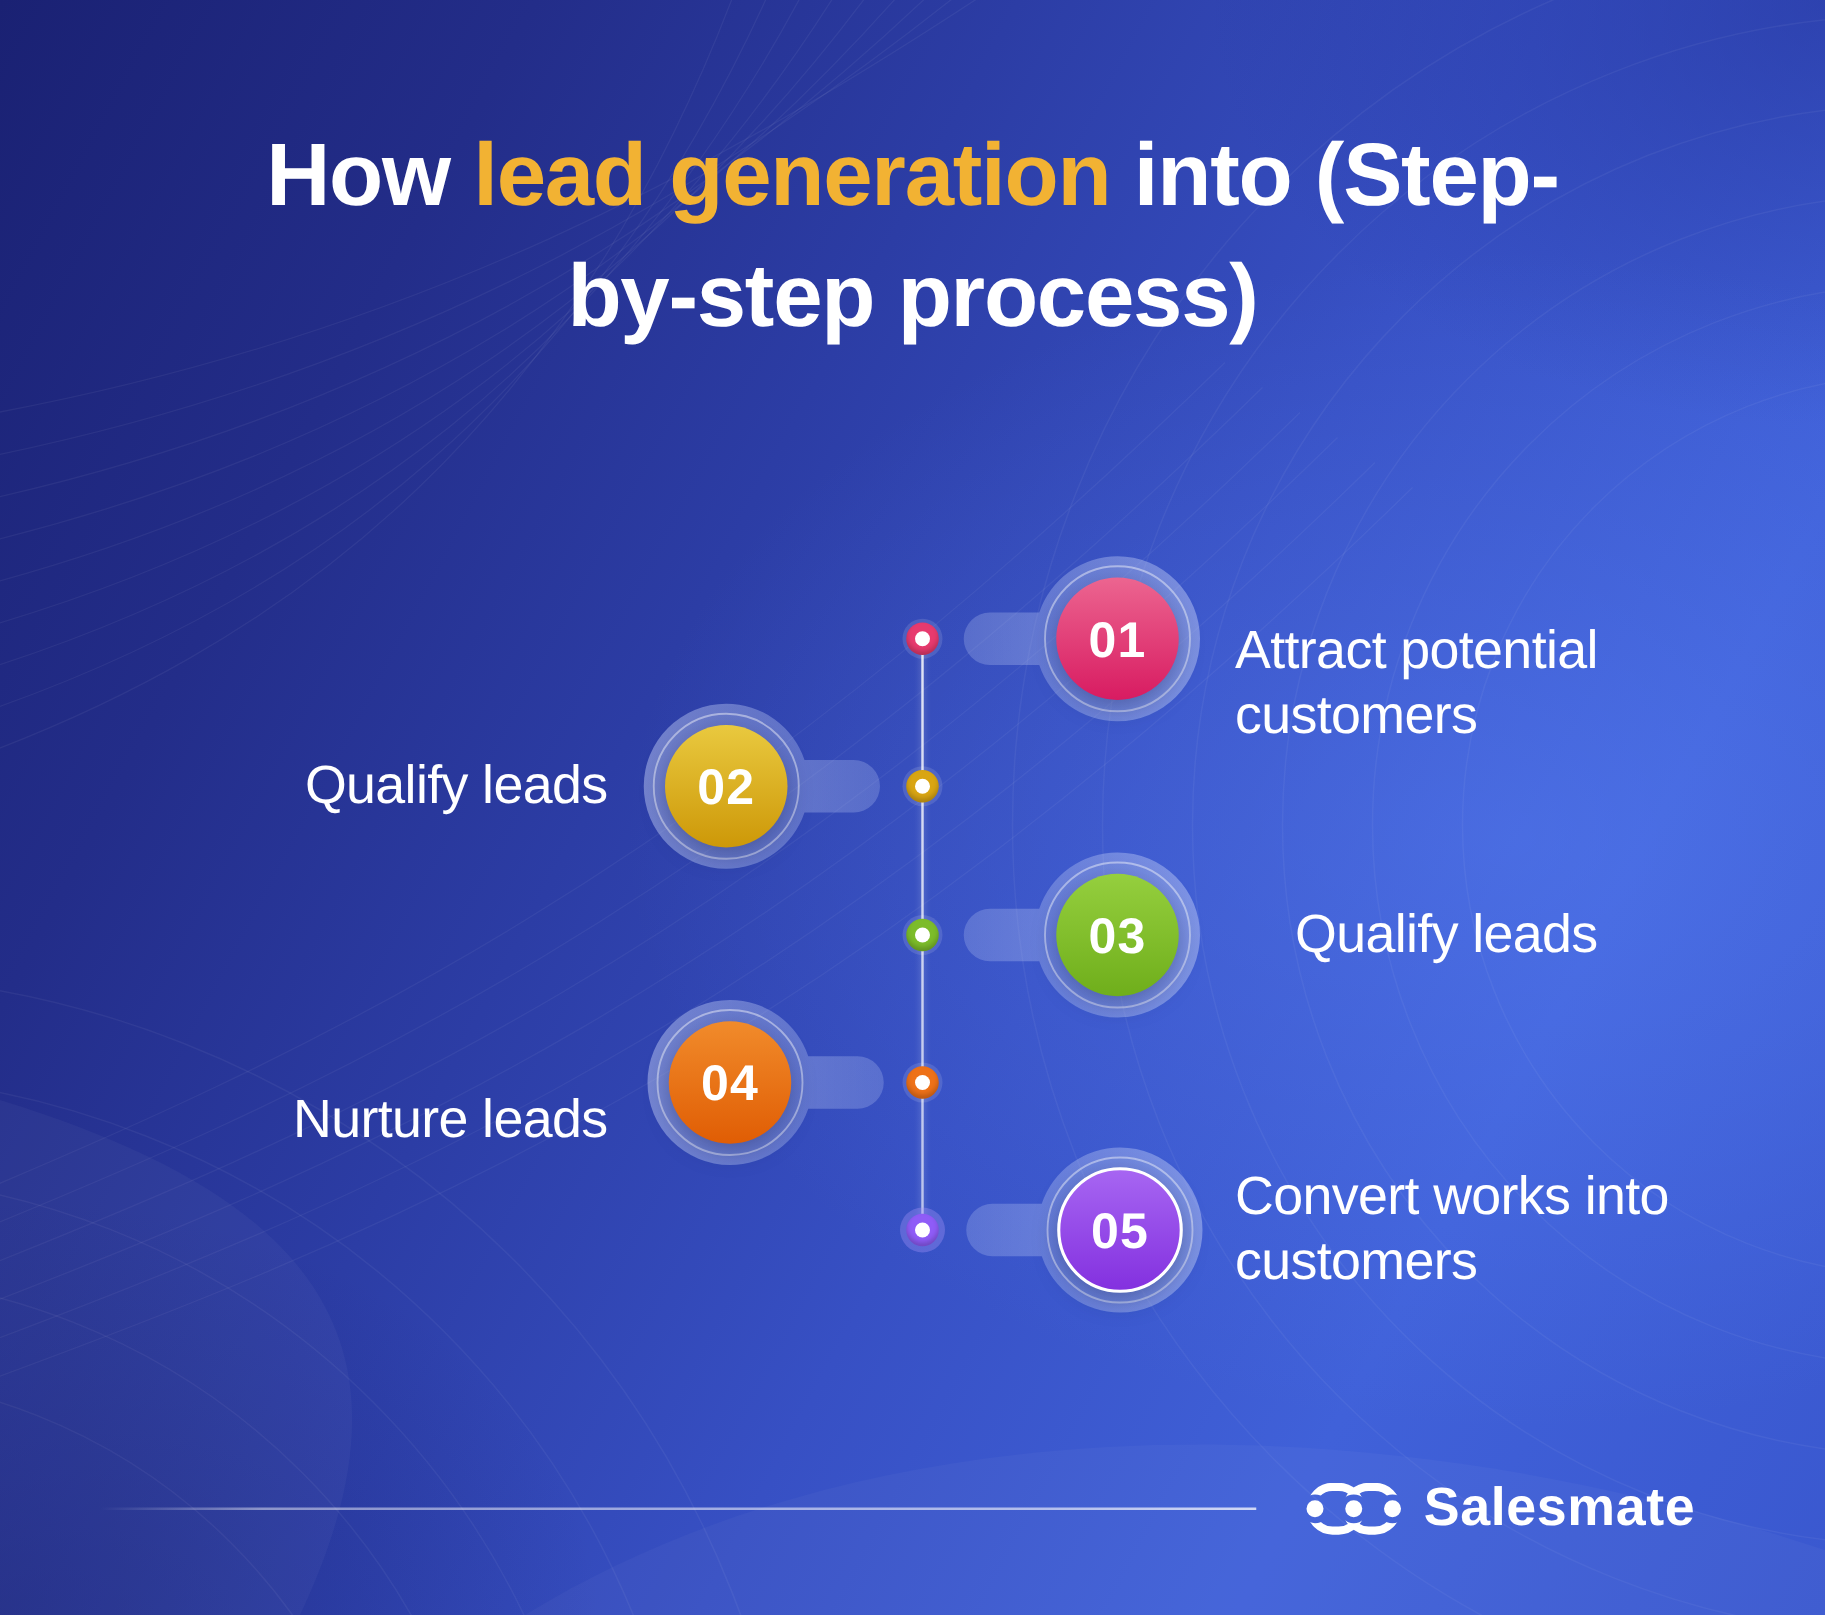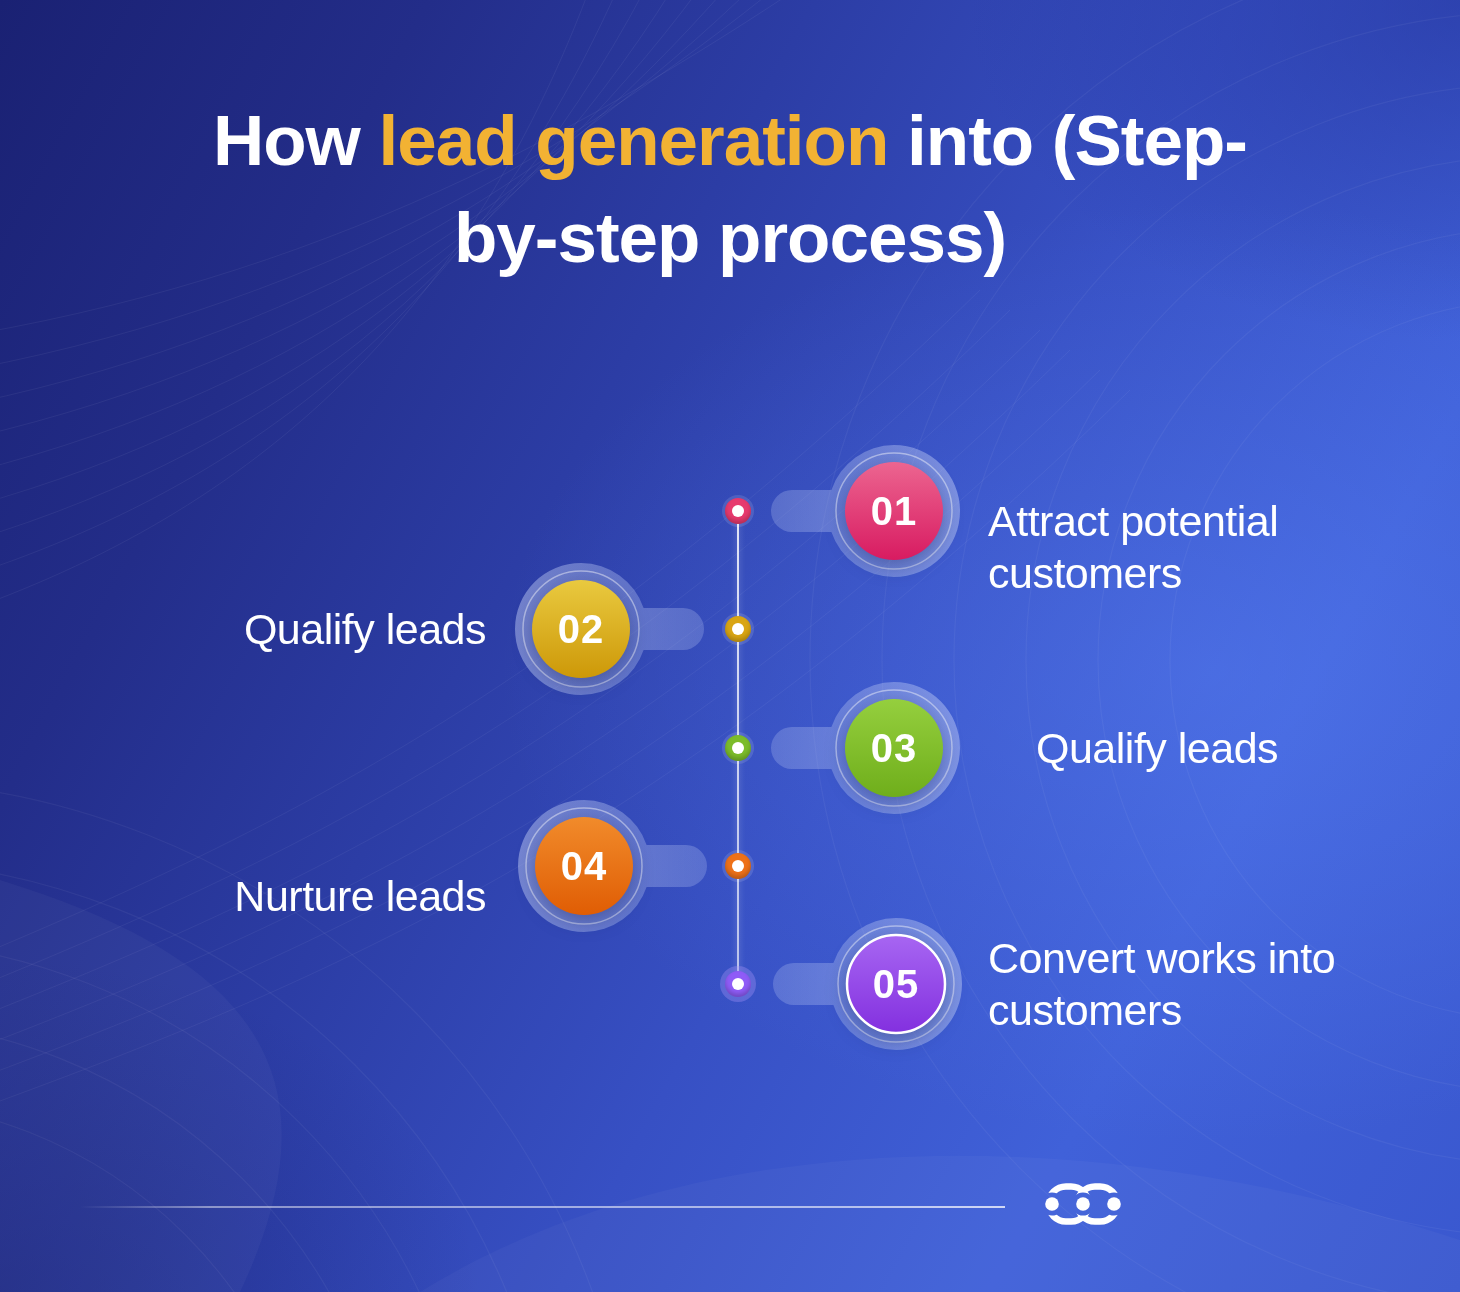--- a/index.html
+++ b/index.html
@@ -286,15 +286,16 @@
         <circle cx="70" cy="22" r="11.5" fill="#000"></circle>
       </mask>
       <g mask="url(#linkGaps)" stroke="#ffffff" stroke-width="6.5" fill="none">
         <rect x="4.5" y="4.5" width="40" height="35" rx="17.5"></rect>
         <rect x="33.5" y="4.5" width="40" height="35" rx="17.5"></rect>
       </g>
       <circle cx="8" cy="22" r="6.8" fill="#ffffff"></circle>
       <circle cx="39" cy="22" r="6.8" fill="#ffffff"></circle>
       <circle cx="70" cy="22" r="6.8" fill="#ffffff"></circle>
     </svg>
+    <span class="wordmark">Salesmate</span>
   </div>
 
 </div>
 
 </body></html>

